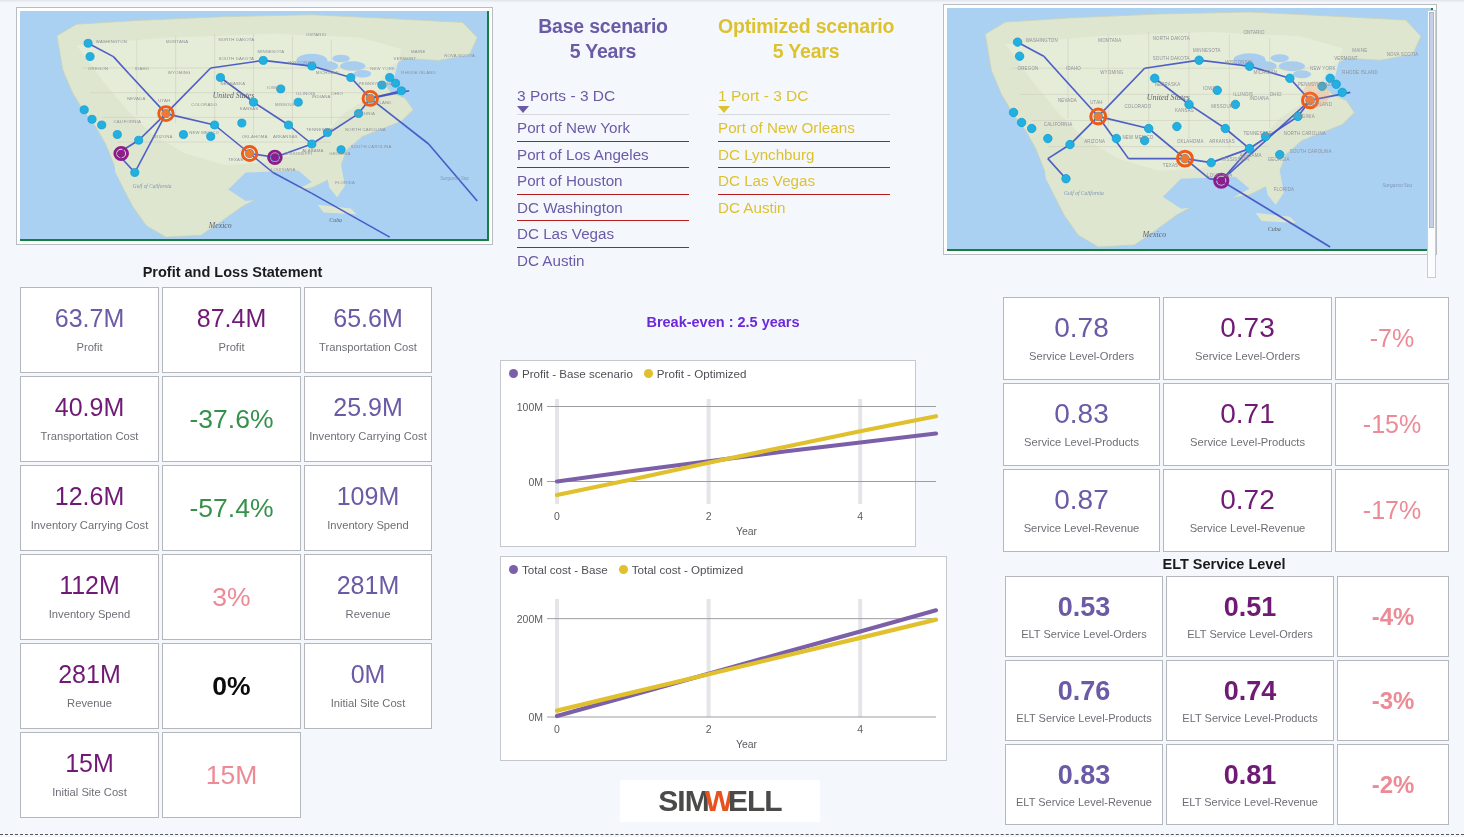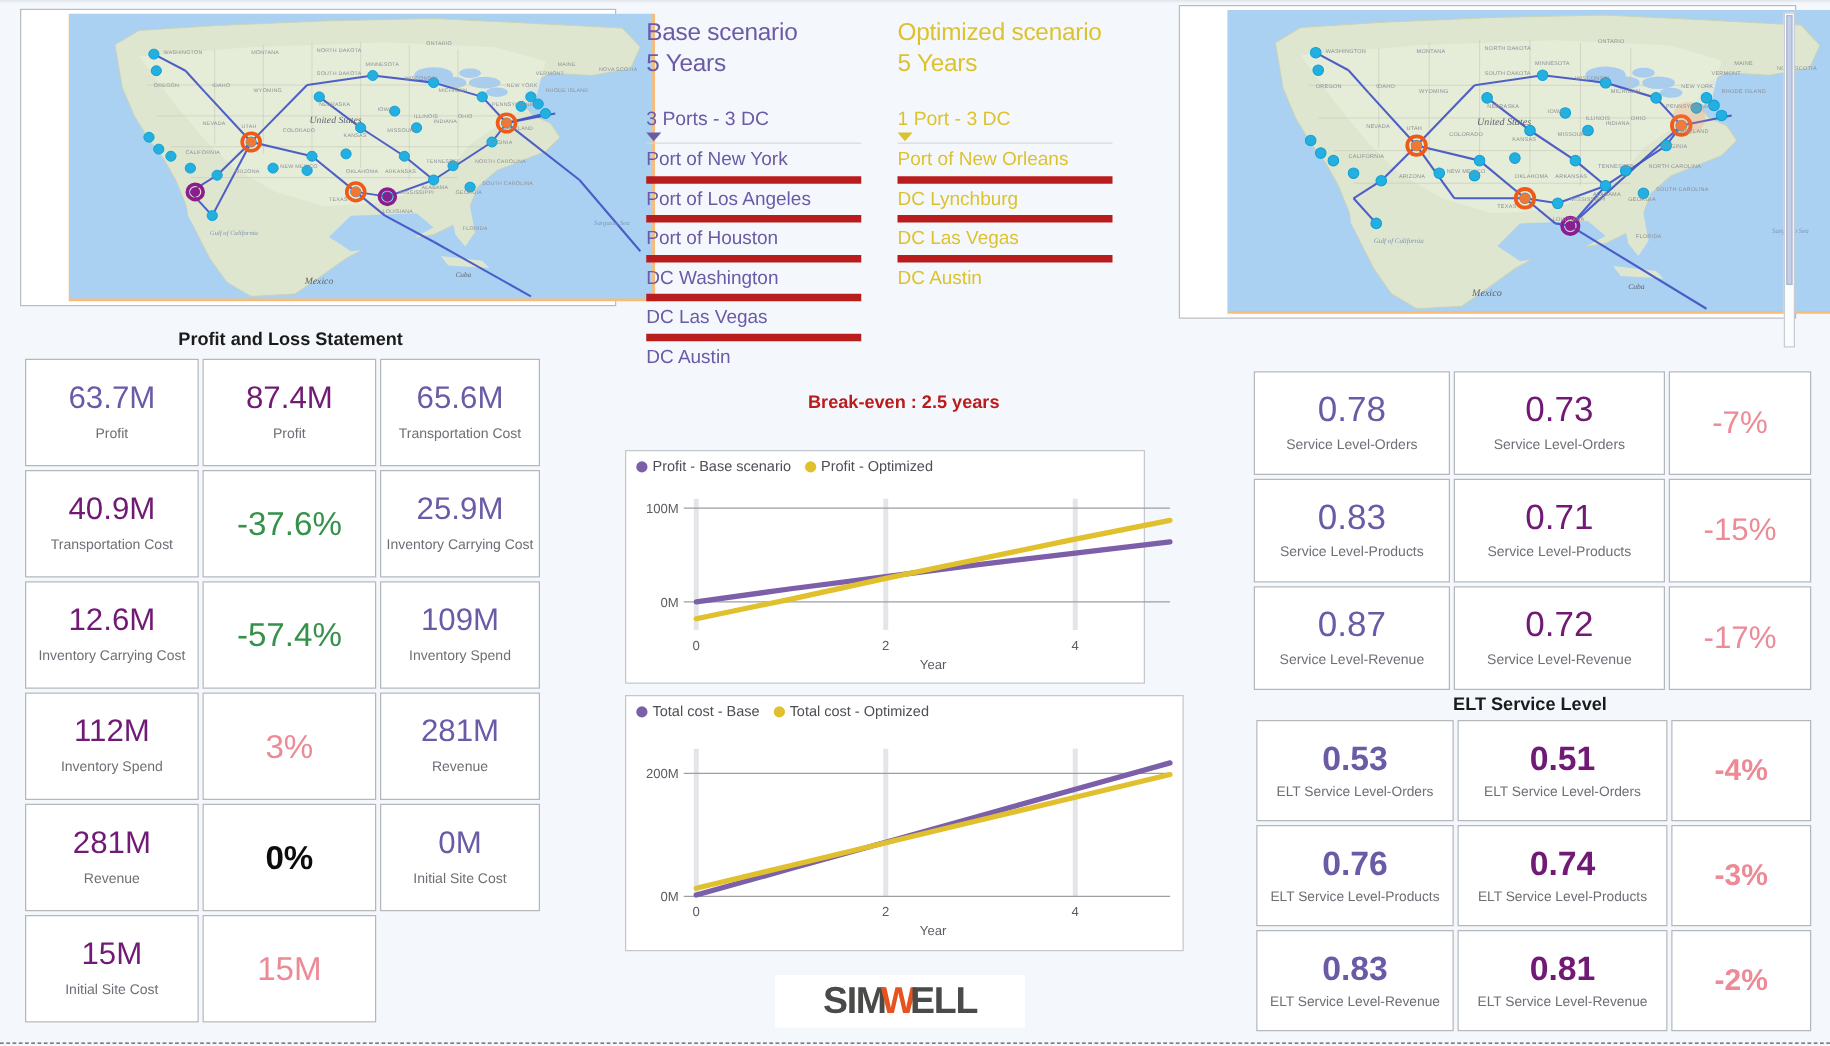--- a/index.html
+++ b/index.html
@@ -9,35 +9,35 @@
     font-family: "Liberation Sans", sans-serif;
     overflow: hidden;
   }
   .page { position: relative; width: 1464px; height: 837px; background: #f4f8fd; }
   .topline { position: absolute; left:0; top:0; width:1464px; height:3px;
              background: linear-gradient(to bottom,#dfe4ea 0%,#eef2f7 60%,#f4f8fd 100%); }
 
   
   .mapbox { position:absolute; background:#ffffff; border:1px solid #b9bdc2; padding:3px; }
   .map { position:relative; width:100%; height:100%; overflow:hidden;
-         background:#fdba74;margin-left:35px; }
+         background:#15803d; }
 
   
   .scenpanel { position:absolute; left:500px; top:4px; width:944px; height:282px; }
   .scencol { position:absolute; top:10px; }
-  .scentitle { font-size:19.5px; font-weight:normal; line-height:25px; letter-spacing:-.2px;}
+  .scentitle { font-size:19.5px; font-weight:bold; line-height:25px; letter-spacing:-.2px;text-align:center;}
   .scentitle.base { color:#6b5aa6; }
   .scentitle.opt  { color:#ddc22f; }
   .dropdown { margin-top:22px; width:172px; position:relative; }
   .ddlabel { font-size:15.5px; line-height:19px; }
   .ddarrow { display:block; width:0;height:0;border-left:6px solid transparent;
              border-right:6px solid transparent; margin-top:1px; }
   .ddline { border-bottom:1px solid #d6d8dc; margin-top:1px; }
   .scenlist { width:172px; }
-  .scenitem { font-size:15.2px; line-height:25.5px; border-bottom:6px solid #b91c1c;
+  .scenitem { font-size:15.2px; line-height:25.5px; border-bottom:1px solid #b91c1c;
               white-space:nowrap; }
   .base-txt { color:#6b5aa6; }
   .opt-txt  { color:#ddc22f; }
   .scrollbar { position:absolute; right:8px; top:6px; width:9px; height:268px;
                border:1px solid #c9ccd1; background:#fbfcfd; }
   .scrollthumb { position:absolute; left:1px; top:1px; width:5px; height:216px;
                  background:#c5cfe6; border:1px solid #aab7d4;}
 
   
   .sectitle { position:absolute; font-size:14.5px; font-weight:bold; color:#1b1b1b;
@@ -73,21 +73,21 @@
   #elt-grid .kpival { font-size:27px; margin-bottom:8px;font-weight:bold; }
   #elt-grid .kpilabel { font-size:11px; }
   #elt-grid .delta .kpival { font-size:24px; margin-bottom:0; }
 
   .v-purple { color:#6b5aa6; }
   .v-yellow { color:#701a75; }
   .v-green  { color:#36914b; }
   .v-pink   { color:#ec8a96; }
   .v-black  { color:#0c0c0c; font-weight:bold; }
   .charttitle { position:absolute; left:503px; top:314px; width:440px; text-align:center;
-                font-size:14.5px; font-weight:bold; color:#b91c1c; }
+                font-size:14.5px; font-weight:bold; color:#6d28d9; }
   .chartcard { position:absolute; background:#ffffff; border:1px solid #c4c7cc; }
   #chart1 { left:500px; top:360px; width:416px; height:187px; }
   #chart2 { left:500px; top:556px; width:447px; height:205px; }
   .legend { position:absolute; left:8px; top:6px; display:flex; gap:11px; align-items:center; }
   .legitem { display:flex; align-items:center; gap:4px; font-size:11.6px; color:#4d4f55; white-space:nowrap;}
   .dot { width:9px; height:9px; border-radius:50%; display:inline-block; }
   .dot.p { background:#7b5fa8; }
   .dot.y { background:#e0c02d; }
   .plot { position:absolute; }
 

